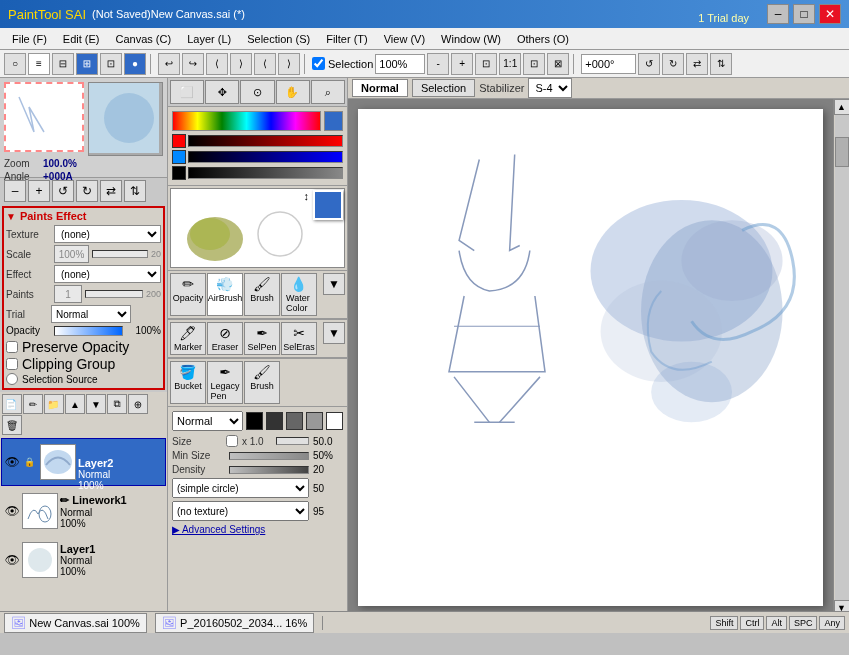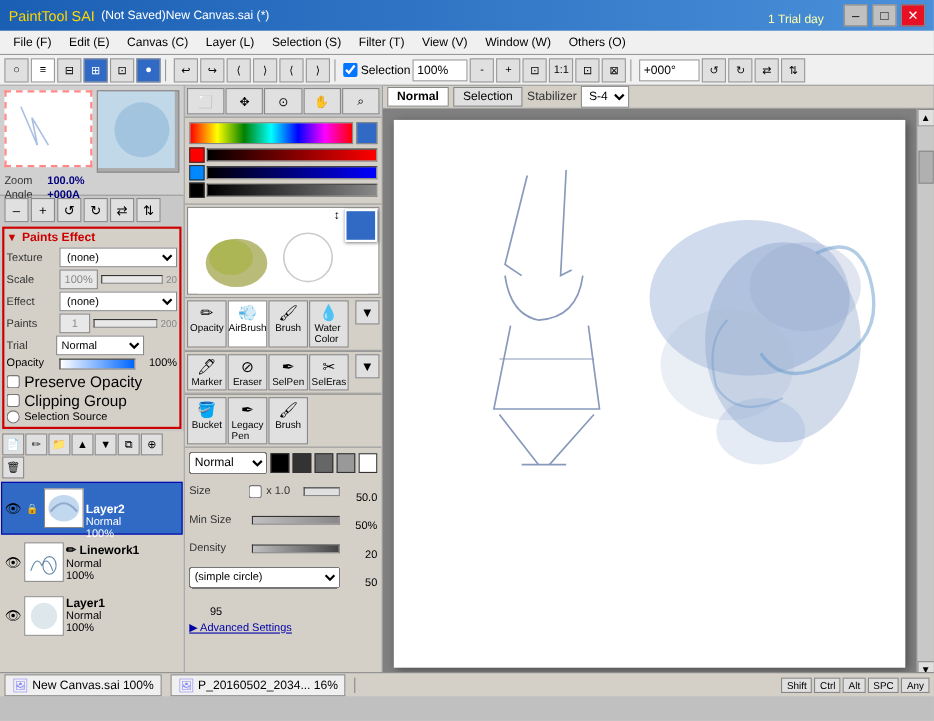--- a/index.html
+++ b/index.html
@@ -333,21 +333,21 @@
       flex: 1;
       overflow-y: auto;
     }
     .brush-row {
       display: flex;
       align-items: center;
       margin-bottom: 3px;
       gap: 4px;
     }
     .brush-label { width: 50px; font-size: 10px; color: #333; }
-    .brush-value { width: 30px; text-align: right; font-size: 10px; margin-top: 12px; }
+    .brush-value { width: 30px; font-size: 10px; }
 
     
     .canvas-area {
       flex: 1;
       background: #808080;
       position: relative;
       overflow: hidden;
       display: flex;
       flex-direction: column;
     }
@@ -801,20 +801,23 @@
       </div>
 
       <div class="brush-row">
         <select style="flex:1;height:20px;font-size:10px;">
           <option>(simple circle)</option>
         </select>
         <span class="brush-value">50</span>
       </div>
 
       <div class="brush-row">
+        <select style="flex:1;height:20px;font-size:10px;">
+          <option>(no texture)</option>
+        </select>
         <span class="brush-value">95</span>
       </div>
 
       <div class="brush-row">
         <span style="font-size:10px;color:#0000aa;text-decoration:underline;cursor:pointer;">▶ Advanced Settings</span>
       </div>
     </div>
   </div>
 
   <div class="canvas-area">

